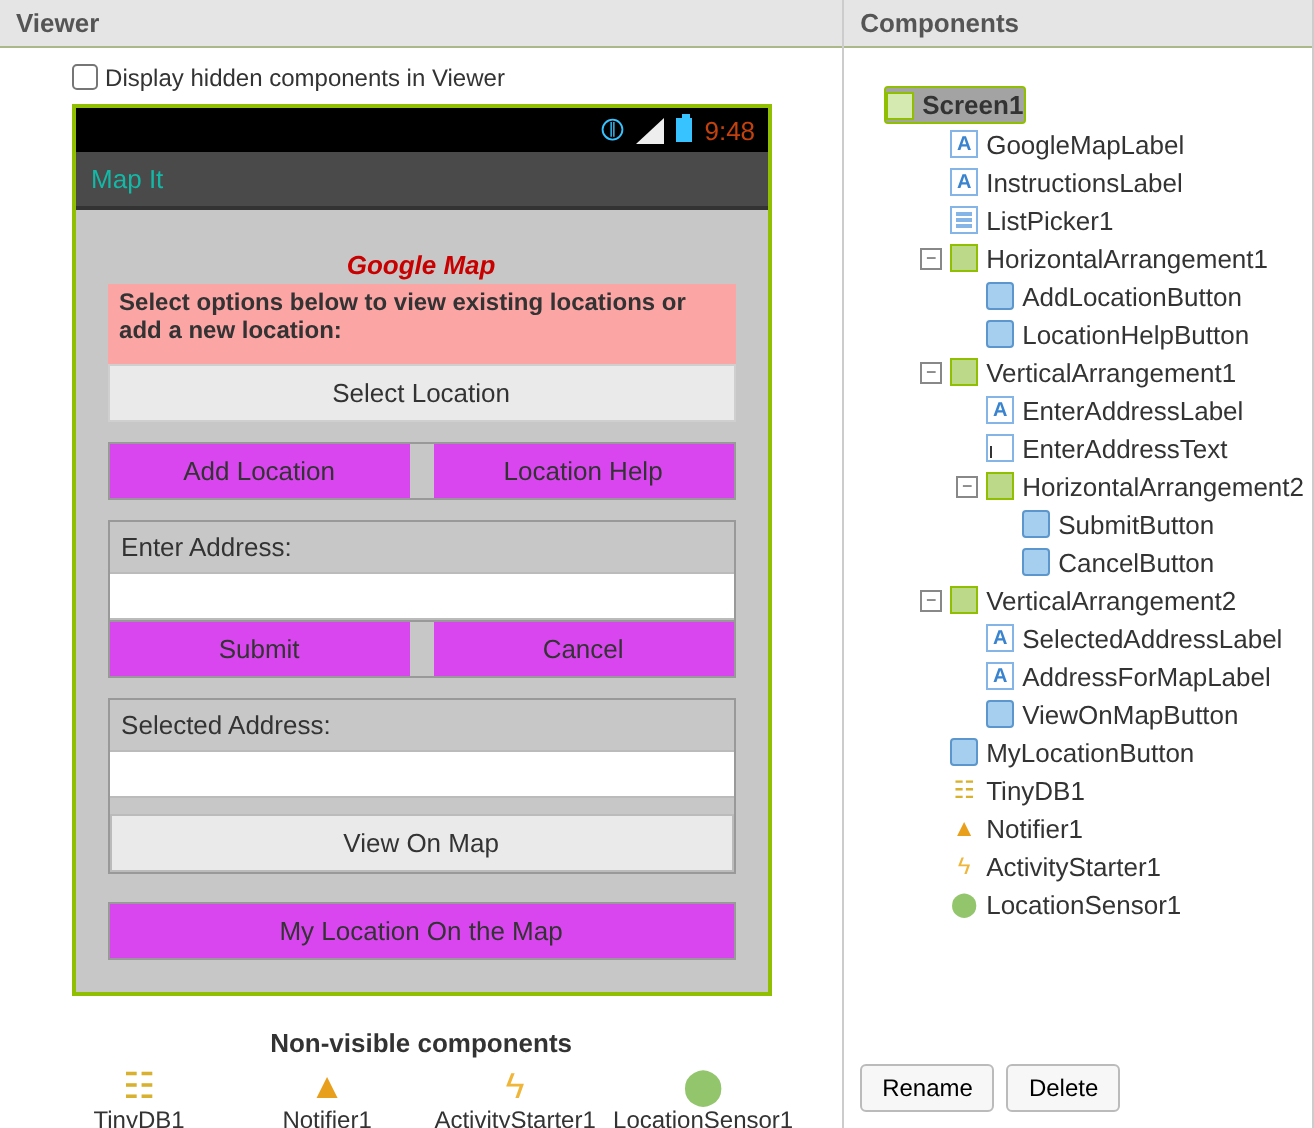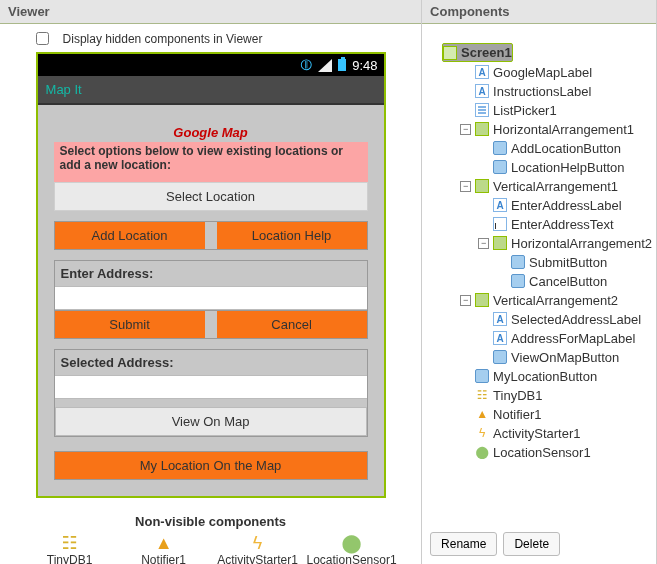--- a/index.html
+++ b/index.html
@@ -2,38 +2,38 @@
 <html><head>
 <meta charset="utf-8">
 <style>
   * { box-sizing: border-box; margin: 0; padding: 0; font-family: Arial, Helvetica, sans-serif; }
   body { width: 657px; height: 564px; display: flex; background: #fff; font-size: 13px; color: #333; }
   .panel { display: flex; flex-direction: column; border-right: 1px solid #ccc; }
   .panel-header { background: #e5e5e5; padding: 4px 8px; font-weight: bold; color: #555; border-bottom: 1px solid #aab88a; }
   .viewer { width: 500px; }
   .components { flex: 1; gap: 13px; }
   .viewer-body { flex: 1; display: flex; flex-direction: column; align-items: center; padding: 8px 8px; overflow: hidden; }
-  .hidden-row { display: flex; align-items: flex-start; gap: 14px; margin-bottom: 6px; width: 350px; font-size: 12px; }
+  .hidden-row { display: flex; align-items: flex-start; gap: 4px; margin-bottom: 6px; width: 350px; font-size: 12px; }
   .phone { width: 350px; border: 2px solid #8fbf00; background: #c7c7c7; }
   .statusbar { background: #000; color: #fff; height: 22px; display: flex; justify-content: flex-end; align-items: center; gap: 6px; padding: 0 6px; font-size: 13px; }
   .statusbar .tri { width: 0; height: 0; border-style: solid; border-width: 0 0 13px 14px; border-color: transparent transparent #eee transparent; }
   .statusbar .wifi { font-size: 15px; color: #36c3ff; }
   .statusbar .batt { width: 8px; height: 12px; background: #36c3ff; border: 1px solid #36c3ff; position: relative; }
   .statusbar .batt::before { content:""; position:absolute; top:-3px; left:2px; width:4px; height:2px; background:#36c3ff; }
-  .statusbar .clock { color: #ffffff; }
+  .statusbar .clock { color: #c2410c; }
   .titlebar { background: #4a4a4a; color: #14b8a6; padding: 6px 8px; font-size: 13px; border-bottom: 2px solid #333; }
   .screen { padding: 16px; }
   .gm { color: #c80000; font-weight: bold; font-style: italic; text-align: center; padding: 4px 0 2px; font-size: 13px; background: #c7c7c7;}
   .instr { font-weight: bold; font-size: 12px; padding: 2px 6px 10px; background: #fca5a5; }
   .listpick { background: #eaeaea; text-align: center; padding: 6px 0; border: 1px solid #cfcfcf; font-size: 13px; margin: 0; }
   .harr { display: flex; gap: 0; margin-top: 10px; border: 1px solid #999; }
-  .harr .btn, .btn-full { flex:1; background: #f97316; text-align:center; padding: 6px 0; font-size: 13px; border: 0; }
+  .harr .btn, .btn-full { flex:1; background: #d946ef; text-align:center; padding: 6px 0; font-size: 13px; border: 0; }
   .harr .sep { width: 12px; background: #c7c7c7; }
   .varr { border: 1px solid #999; margin-top: 10px; }
-  .varr-label { font-weight: bold; font-size: 13px; padding: 5px 6px; background: #c7c7c7; }
+  .varr-label { font-weight: normal; font-size: 13px; padding: 5px 6px; background: #c7c7c7; }
   .varr-input { background: #fff; height: 24px; margin:0; border-top:1px solid #bbb; border-bottom:1px solid #bbb; }
   .varr .harr { margin: 0; border: 0; border-top: 1px solid #999;}
   .varr .btn-wrap { padding-top: 8px; background:#c7c7c7; }
   .btn-full { display:block; width:100%; border:1px solid #999; margin-top:14px; }
   .nonvis-title { font-weight: bold; margin-top: 16px; font-size: 13px; }
   .nonvis-row { display: flex; gap: 14px; margin-top: 4px; }
   .nv-item { display:flex; flex-direction:column; align-items:center; width: 80px; font-size: 12px; }
   .nv-item .ic { height: 20px; display:flex; align-items:center; justify-content:center; font-size:18px; }
   .db-ic { color:#d8b12e; }
   .warn-ic { color:#e8a01c; }

